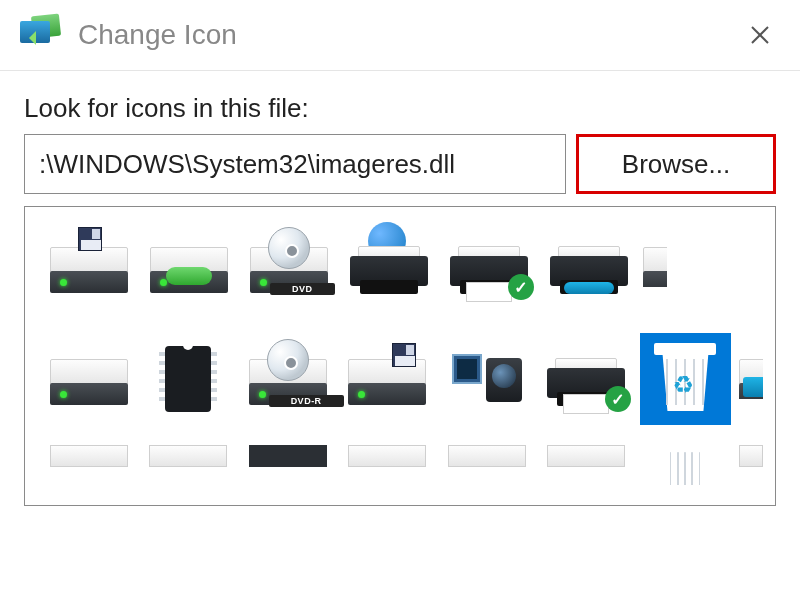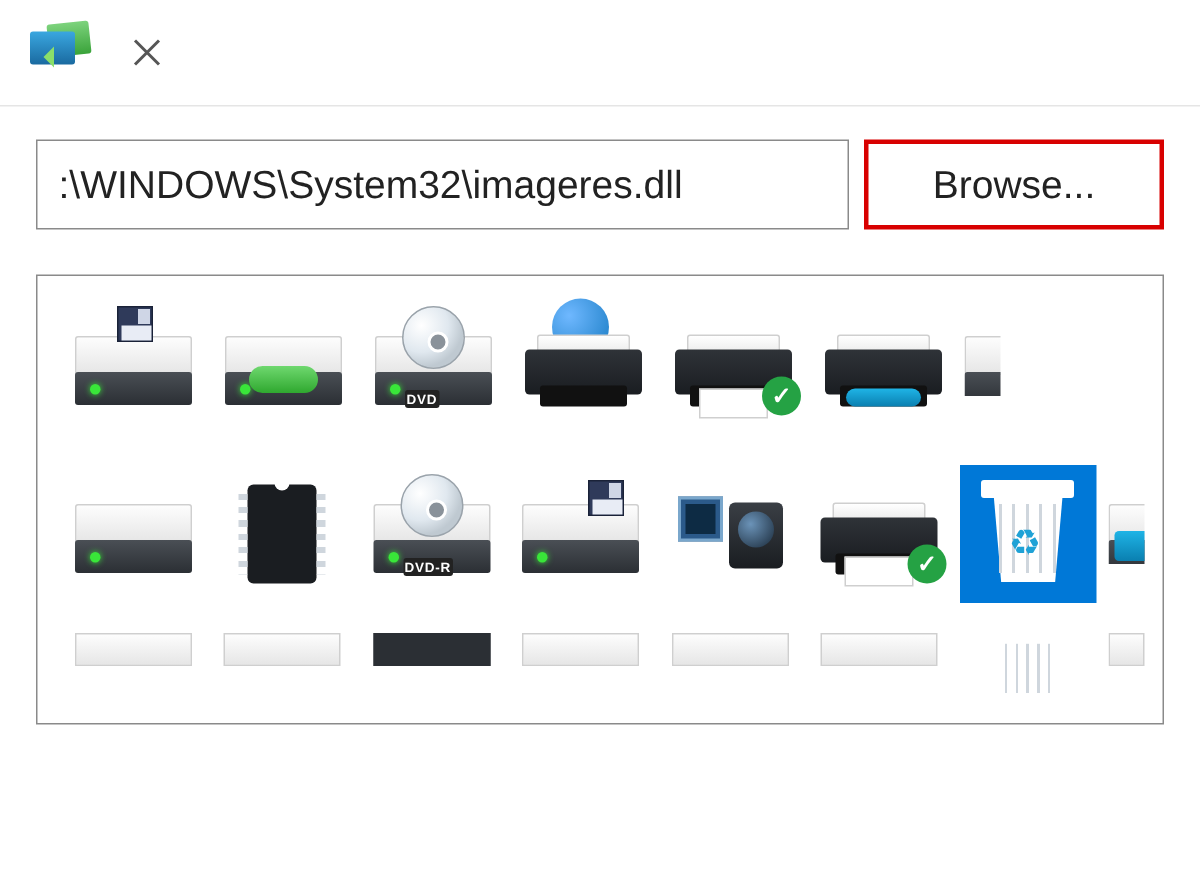--- a/index.html
+++ b/index.html
@@ -44,21 +44,21 @@
   }
   .label {
     font-size: 26px;
     color: #222;
     margin-bottom: 10px;
   }
   .filerow {
     display:flex;
     align-items:stretch;
     gap:10px;
-    margin-bottom: 30px;
+    margin-bottom: 12px;
   }
   .fileinput {
     flex:1;
     border:1px solid #8a8a8a;
     padding: 10px 14px;
     font-size:26px;
     color:#222;
     height:60px;
     display:flex;
     align-items:center;
@@ -130,21 +130,21 @@
     background:linear-gradient(#6fd86f,#2fa82f);
   }
   .drive .disc {
     position:absolute;left:18px;top:-20px;width:42px;height:42px;border-radius:50%;
     background:radial-gradient(circle at 30% 30%, #fff, #e0e8ef 45%, #bfc9d1 70%);
     border:1px solid #9aa3ab;
   }
   .drive .disc::after{content:"";position:absolute;left:16px;top:16px;width:10px;height:10px;border-radius:50%;background:#8a929a;border:2px solid #fff;}
   .drive .badge {
     position:absolute;left:20px;top:36px;
-    padding:1px 1px;background:#222;color:#fff;font-size:9px;font-weight:bold;
+    padding:1px 22px;background:#222;color:#fff;font-size:9px;font-weight:bold;
     letter-spacing:0.5px;border-radius:2px;white-space:nowrap;
   }
   .drive .stick {
     position:absolute;left:18px;top:18px;width:50px;height:20px;border-radius:3px;
     background:linear-gradient(#1fb4e6,#0a7fb0);
   }
   .drive .stick::after{content:"";position:absolute;right:-8px;top:4px;width:10px;height:12px;background:#cfd6dd;border-radius:1px;}
 
   
   .printer {
@@ -220,31 +220,33 @@
 <body>
 
 <div class="titlebar">
   <div class="app-icon">
     <div class="appglyph">
         <div class="pic"></div>
         <div class="mon"></div>
         <div class="arr"></div>
       </div>
   </div>
+  <div class="title">Change Icon</div>
   <div class="close">
     <svg width="22" height="22" viewBox="0 0 22 22">
       <line x1="3" y1="3" x2="19" y2="19" stroke="#555" stroke-width="2"></line>
       <line x1="19" y1="3" x2="3" y2="19" stroke="#555" stroke-width="2"></line>
     </svg>
   </div>
 </div>
 <div class="divider"></div>
 
 <div class="content">
 
+  <div class="label">Look for icons in this file:</div>
 
   <div class="filerow">
     <div class="fileinput">
       <span>:\WINDOWS\System32\imageres.dll</span>
     </div>
     <div class="browse">
       <span>Browse...</span>
     </div>
   </div>
 

